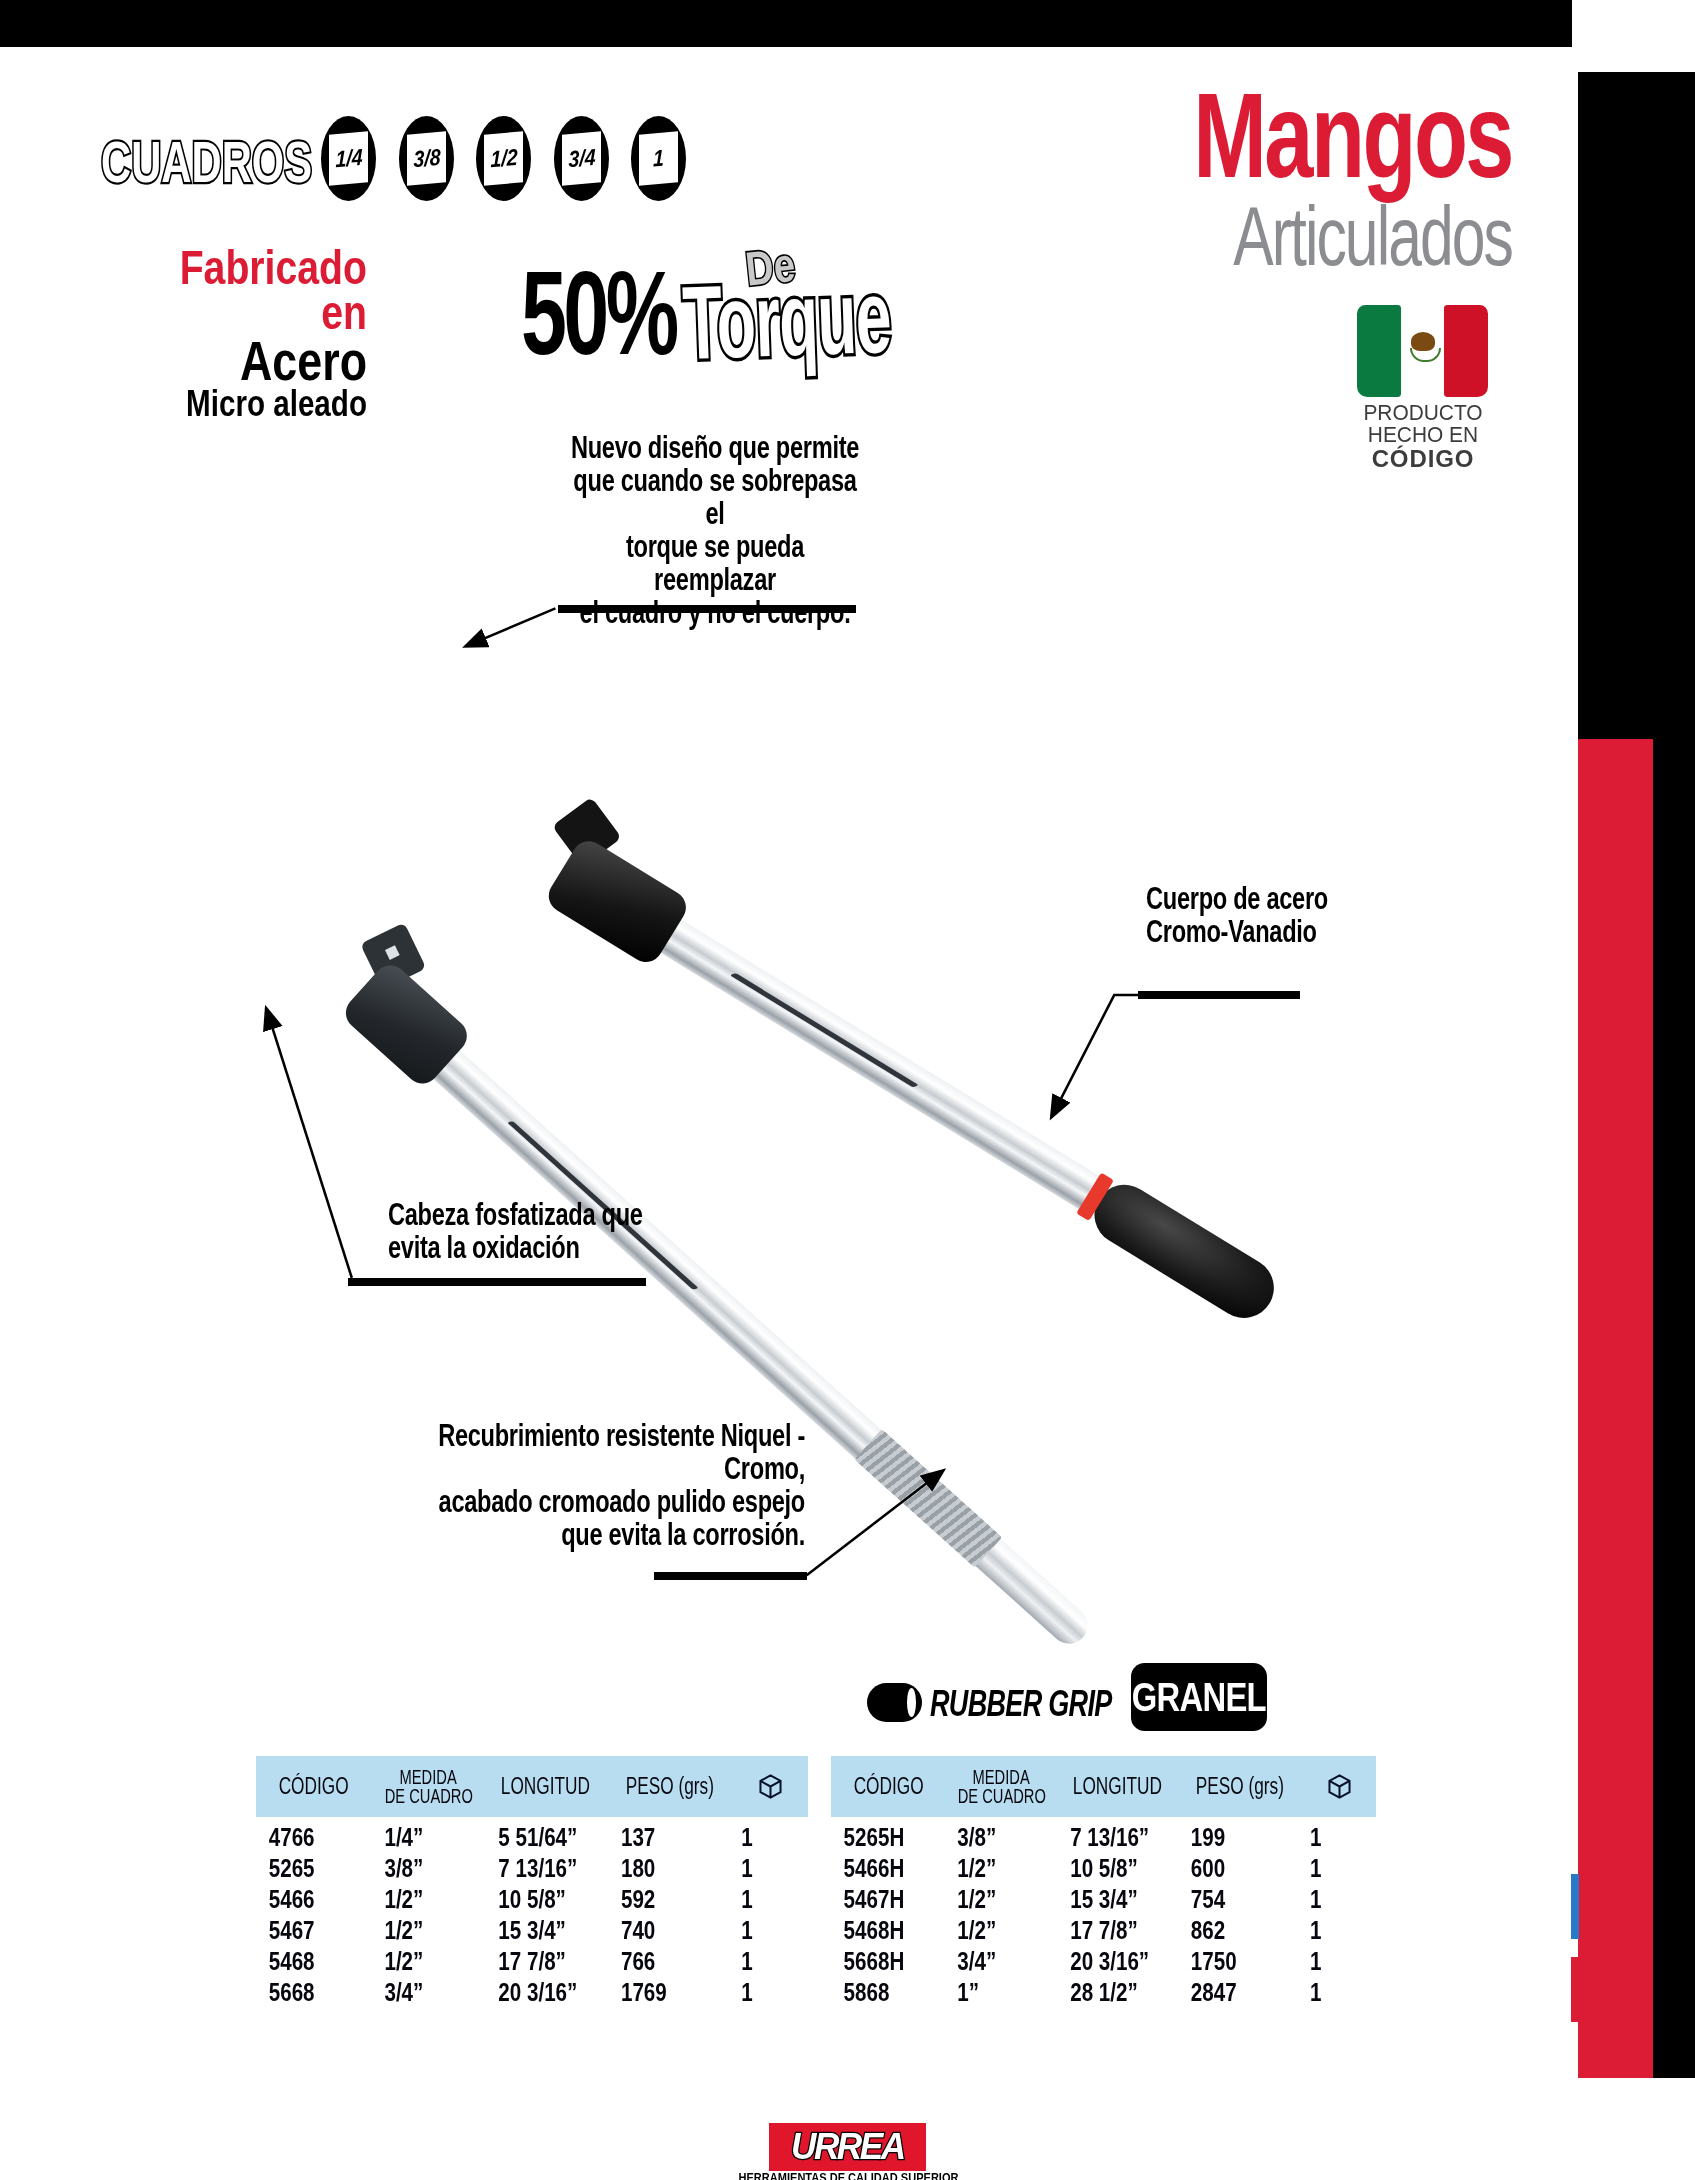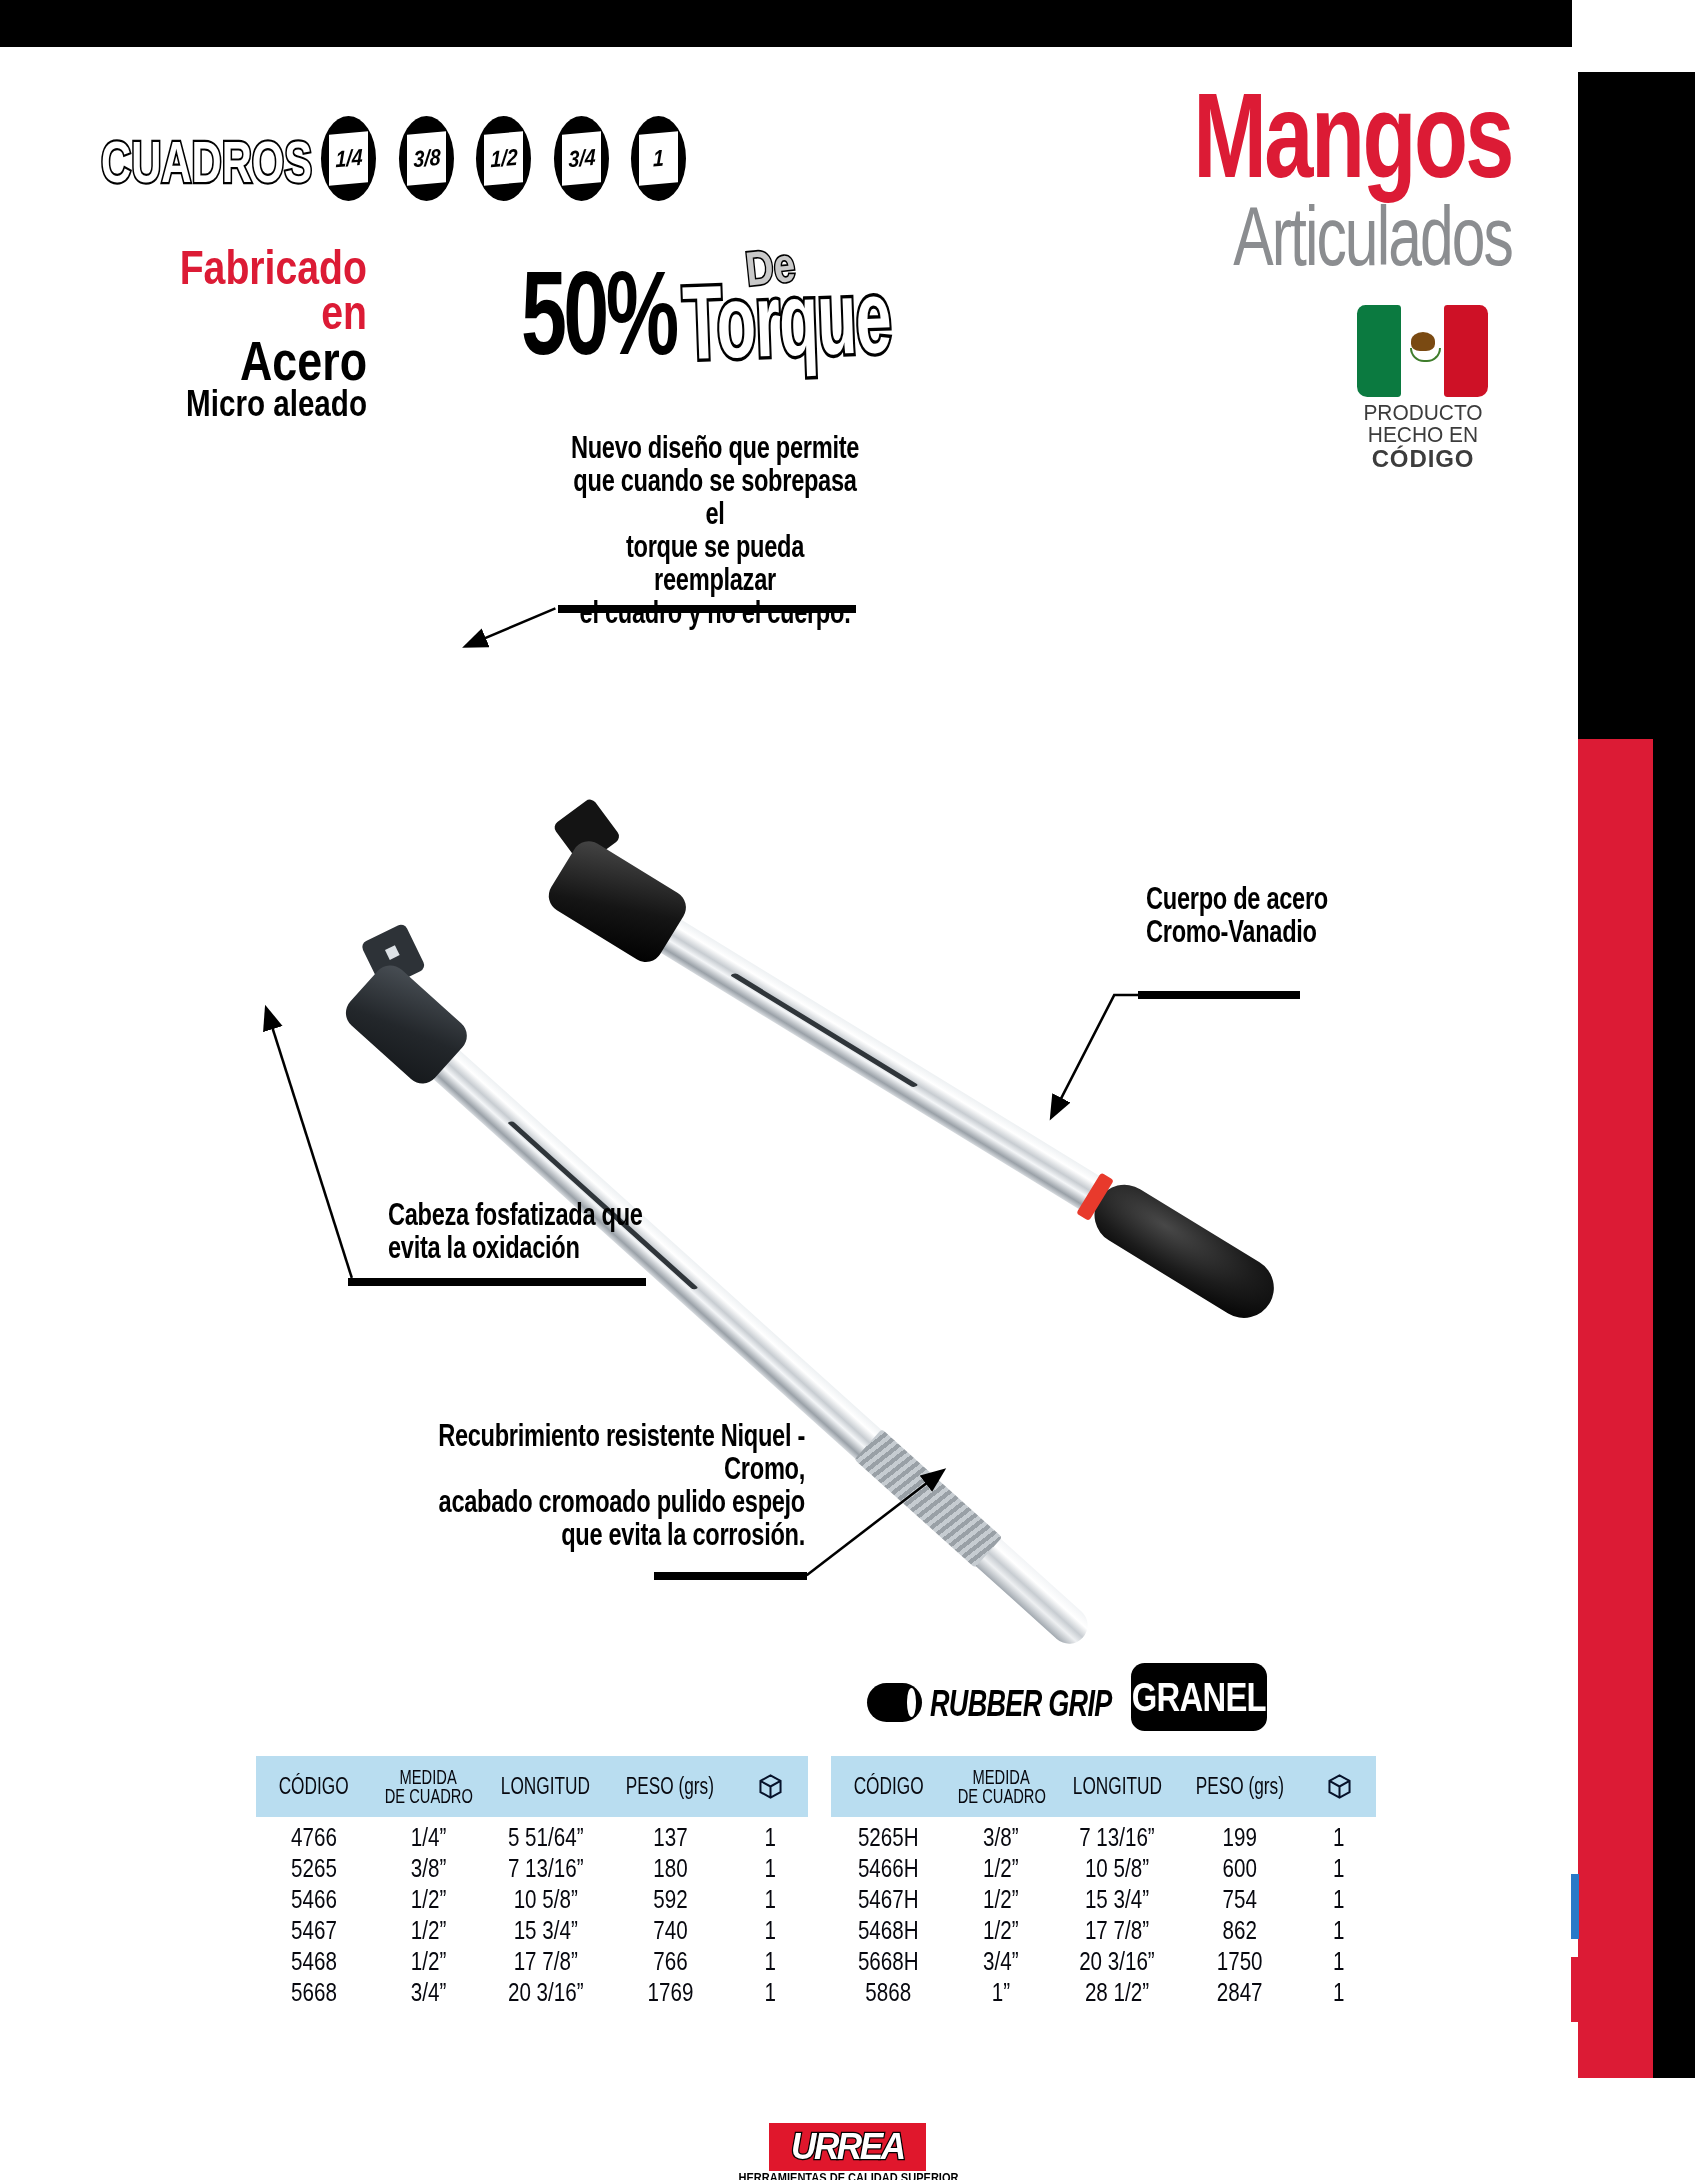--- a/index.html
+++ b/index.html
@@ -105,21 +105,21 @@
   
   .spec-table { top:1756px; color:#07080f; }
   .thead { display:grid; grid-template-columns:21% 20.5% 22% 23% 13.5%; height:61px;
     align-items:center; text-align:center; }
   .th { display:flex; flex-direction:column; align-items:center; justify-content:center;
     font-weight:400; font-size:23px; }
   .th > span { display:inline-block; transform:scaleX(0.75); white-space:nowrap; }
   .th .hl { font-size:19.6px; line-height:0.95; }
   .tbody { margin-top:5.1px; }
   .trow { display:grid; grid-template-columns:21% 20.5% 22% 23% 13.5%; height:31px;
-    align-items:center; text-align:center; font-weight:400; font-size:26.4px; }
+    align-items:center; font-weight:700; font-size:26.4px; }
   .trow span { display:inline-block; transform:scaleX(0.78); white-space:nowrap; }
 
   
   .urrea-box { left:769px; top:2123px; width:157px; height:48px; background:#e0172c;
     display:flex; align-items:center; justify-content:center; }
   .urrea-box span { color:#fff; font-size:37px; font-weight:900; font-style:italic; letter-spacing:-2.6px;
     -webkit-text-stroke:2.6px #000; paint-order:stroke fill; transform:scaleX(0.95); }
   .tagline { left:727px; top:2171px; width:243px; text-align:center; font-size:12px; font-weight:700;
     transform:scaleX(0.92); }
 

